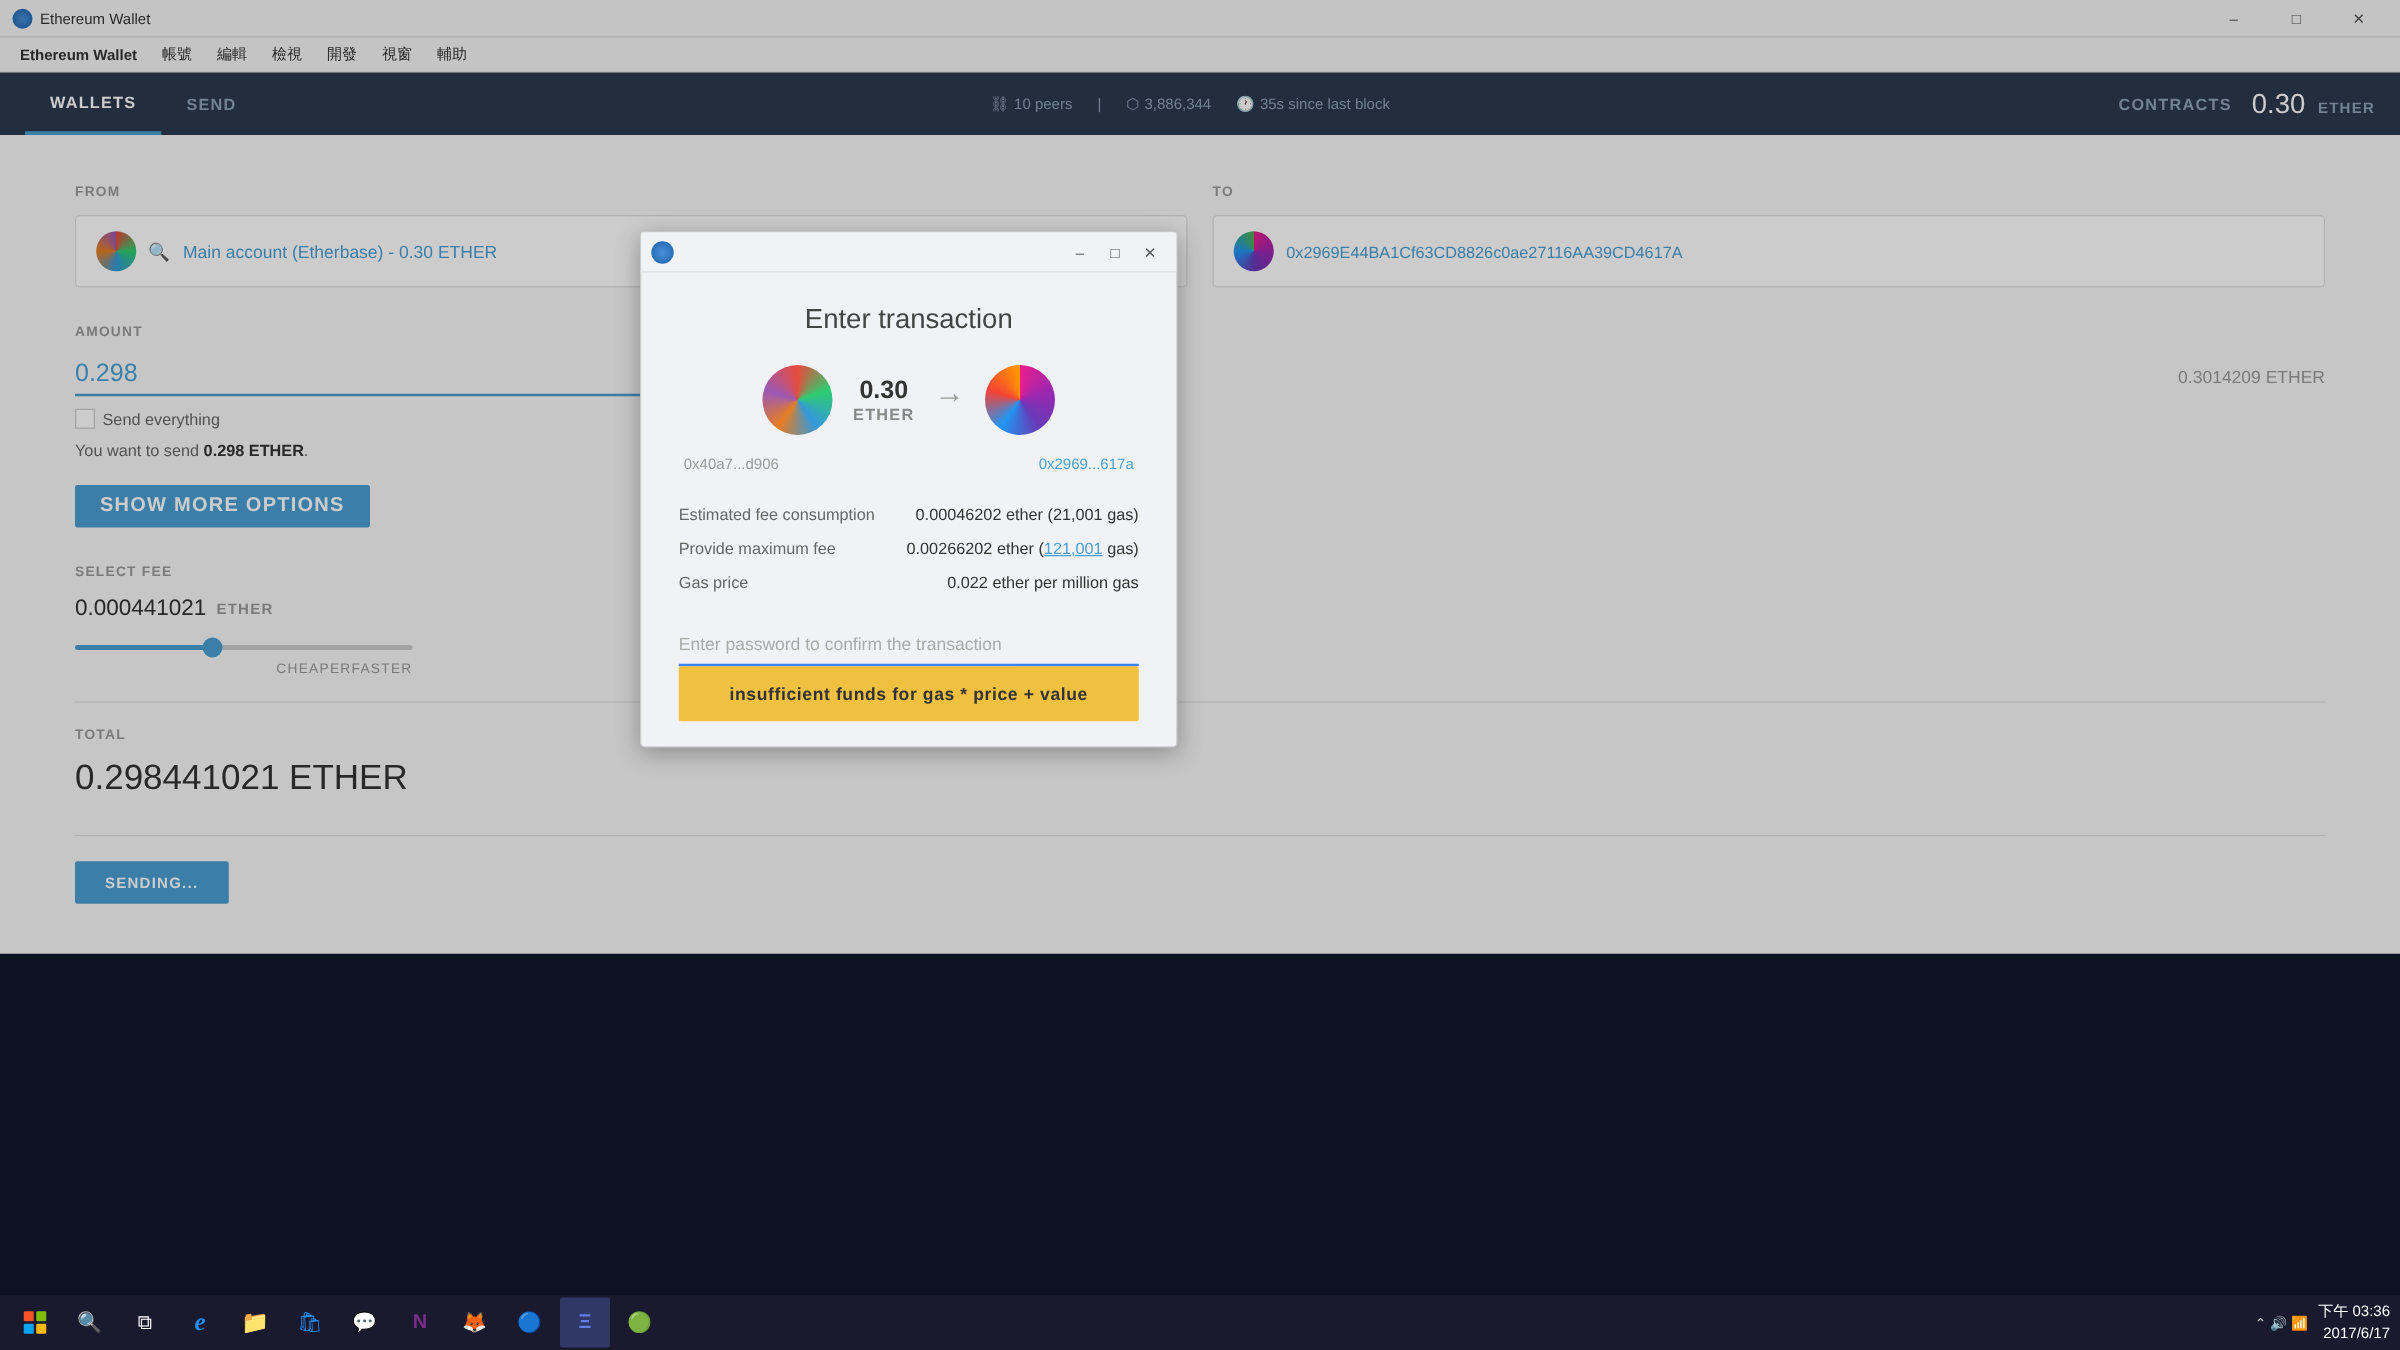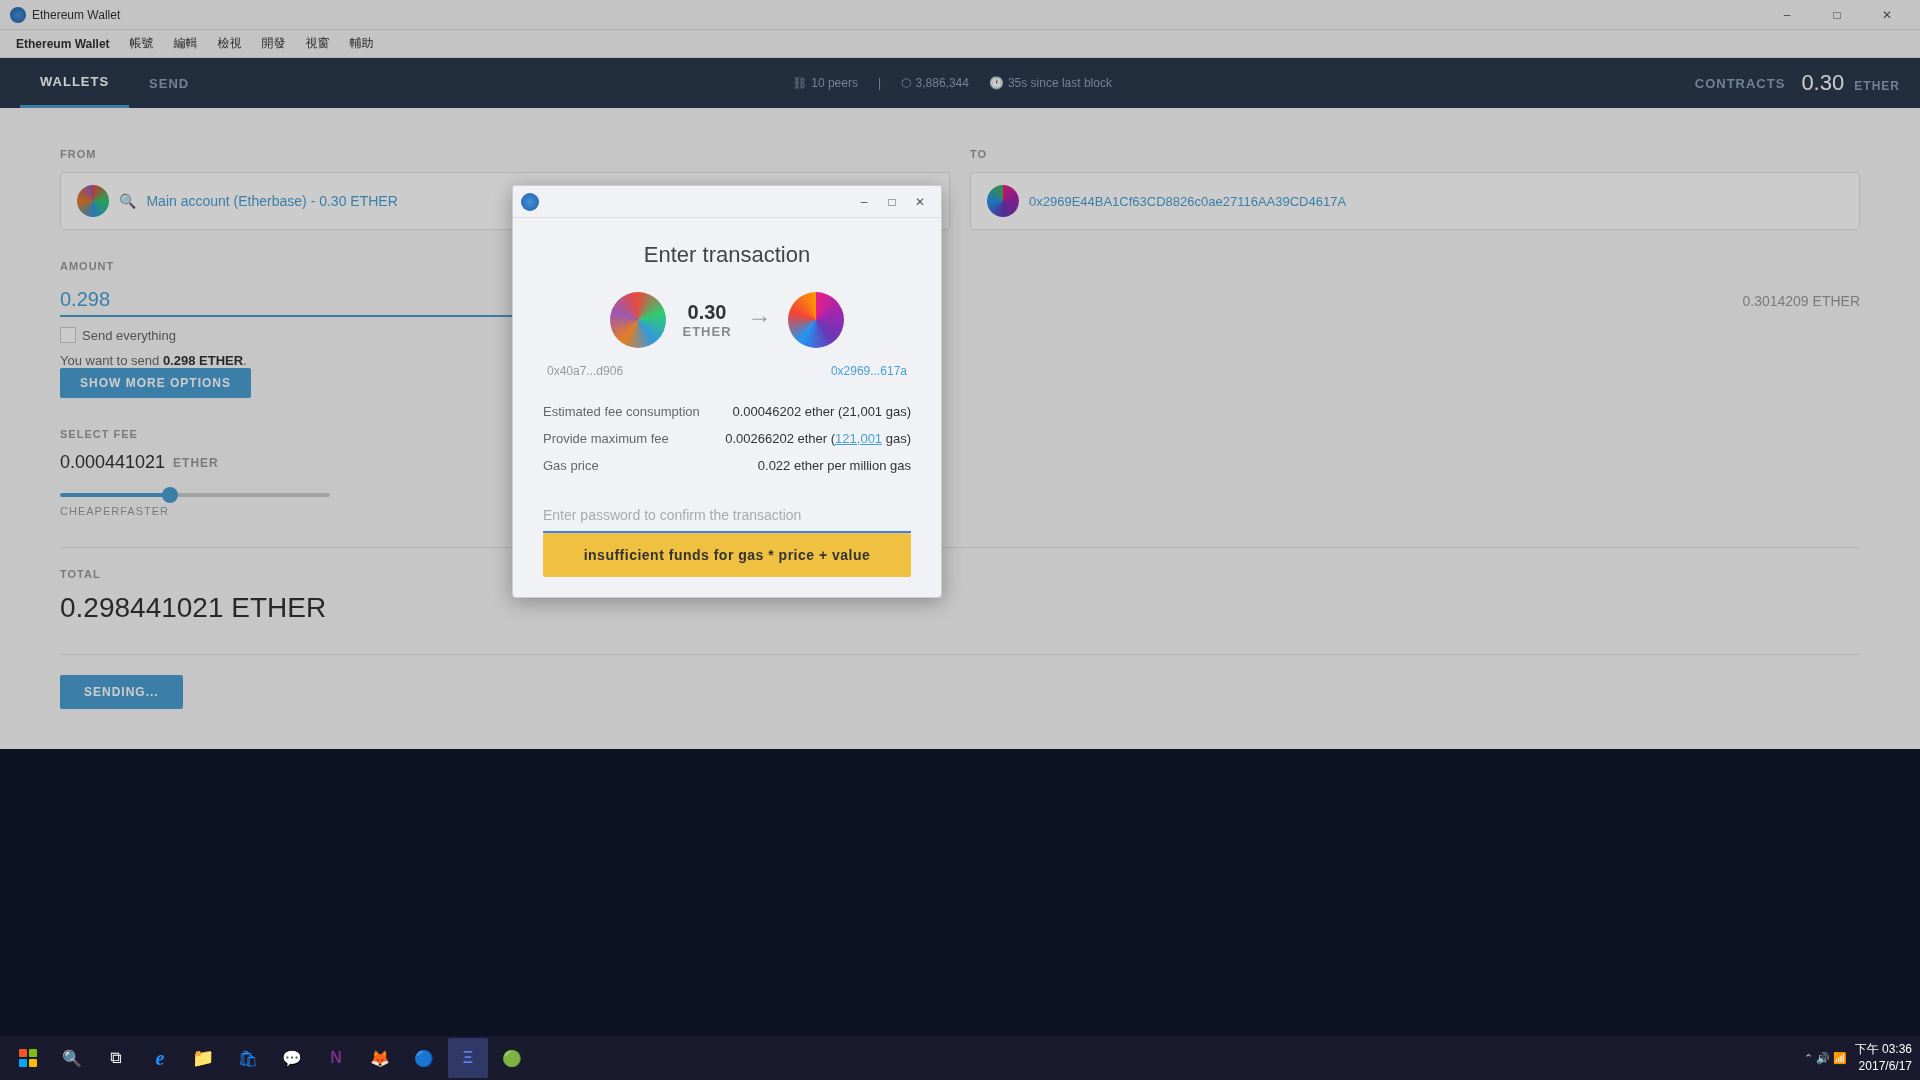--- a/index.html
+++ b/index.html
@@ -218,31 +218,31 @@
       margin-top: 10px;
     }
     .you-want-text strong { color: #333; }
 
     
     .show-more-btn {
       background: #4a9fd4;
       color: white;
       border: none;
       padding: 8px 20px;
-      font-size: 12px;
+      font-size: 16px;
       font-weight: 600;
       letter-spacing: 1px;
       cursor: pointer;
       border-radius: 2px;
       text-transform: uppercase;
-      margin-top: 0;
-    }
-
-    
-    .fee-section { margin-bottom: 30px; }
+      margin-top: 20px;
+    }
+
+    
+    .fee-section { margin-bottom: 20px; }
     .fee-amount-row {
       display: flex;
       align-items: center;
       gap: 8px;
       margin-bottom: 10px;
     }
     .fee-amount {
       font-size: 18px;
       color: #333;
       font-weight: 300;
@@ -263,21 +263,21 @@
     }
     .fee-slider::-webkit-slider-thumb {
       -webkit-appearance: none;
       width: 16px; height: 16px;
       border-radius: 50%;
       background: #4a9fd4;
       cursor: pointer;
     }
     .slider-labels {
       display: flex;
-      justify-content: flex-start;
+      justify-content: flex-end;
       width: 270px;
       font-size: 11px;
       color: #999;
       margin-top: 4px;
       letter-spacing: 1px;
     }
 
     
     .total-section { margin-bottom: 30px; }
     .total-amount {

